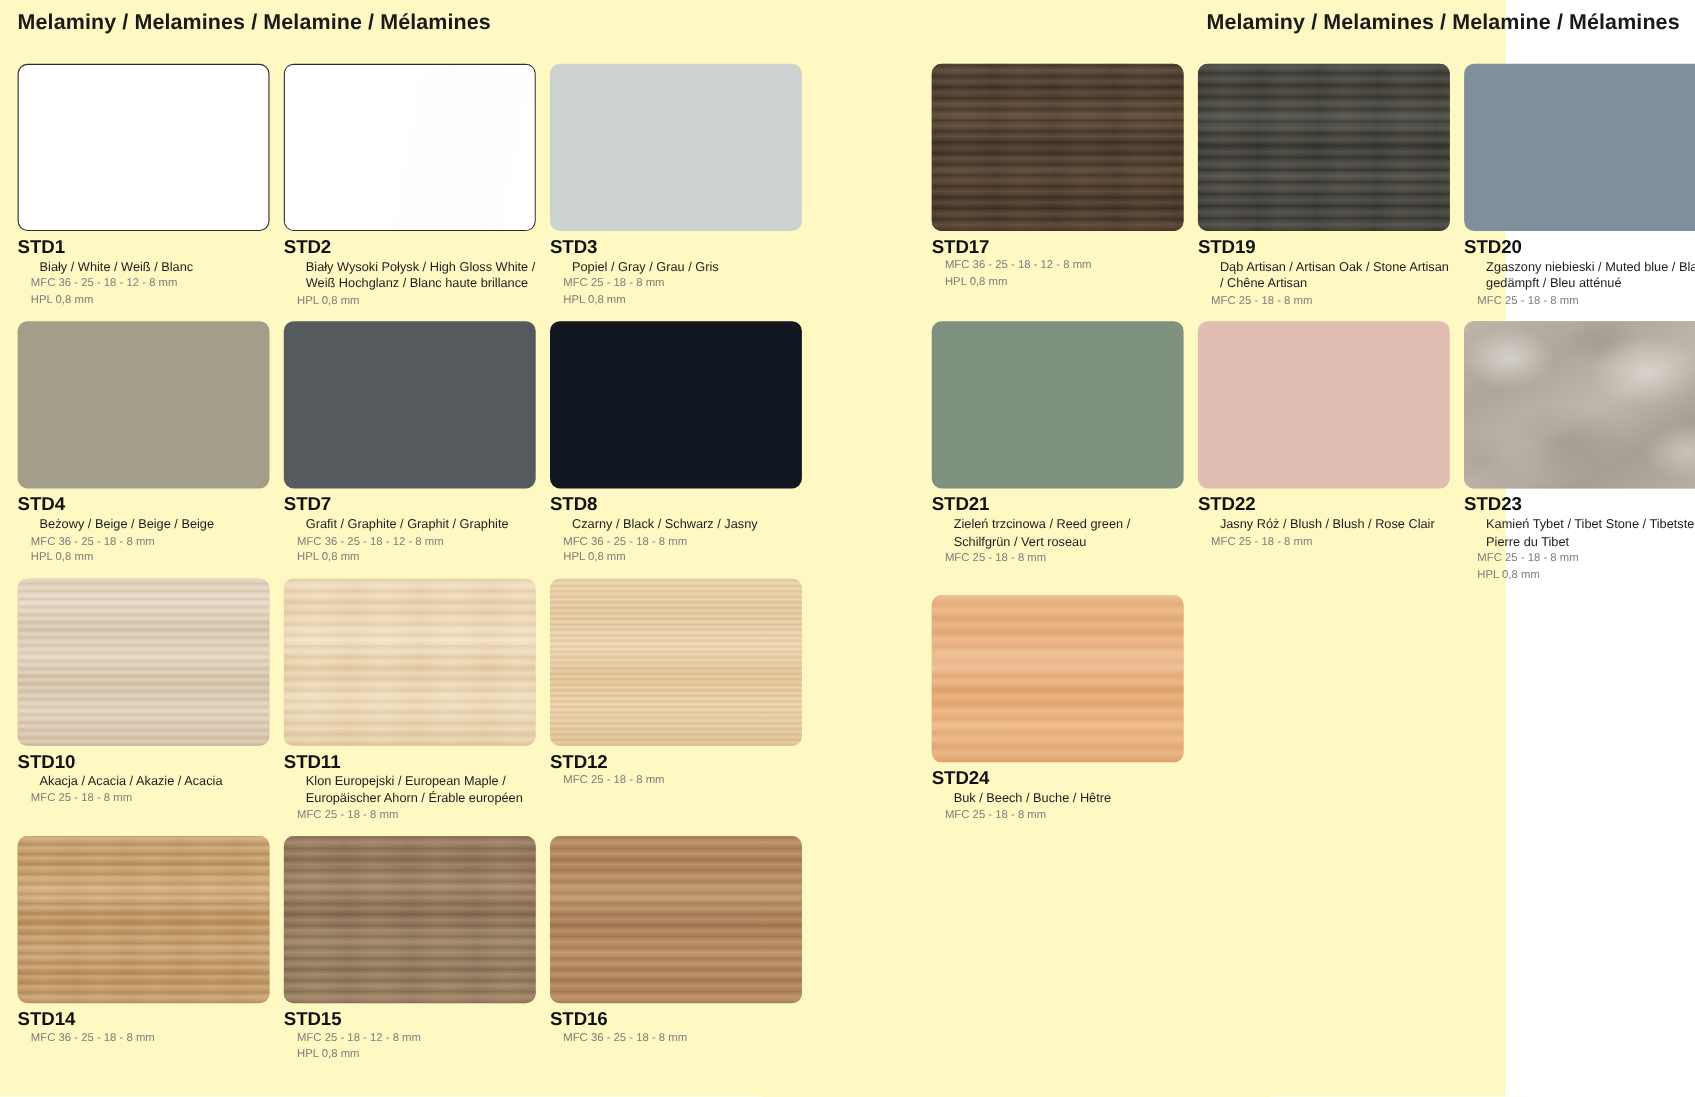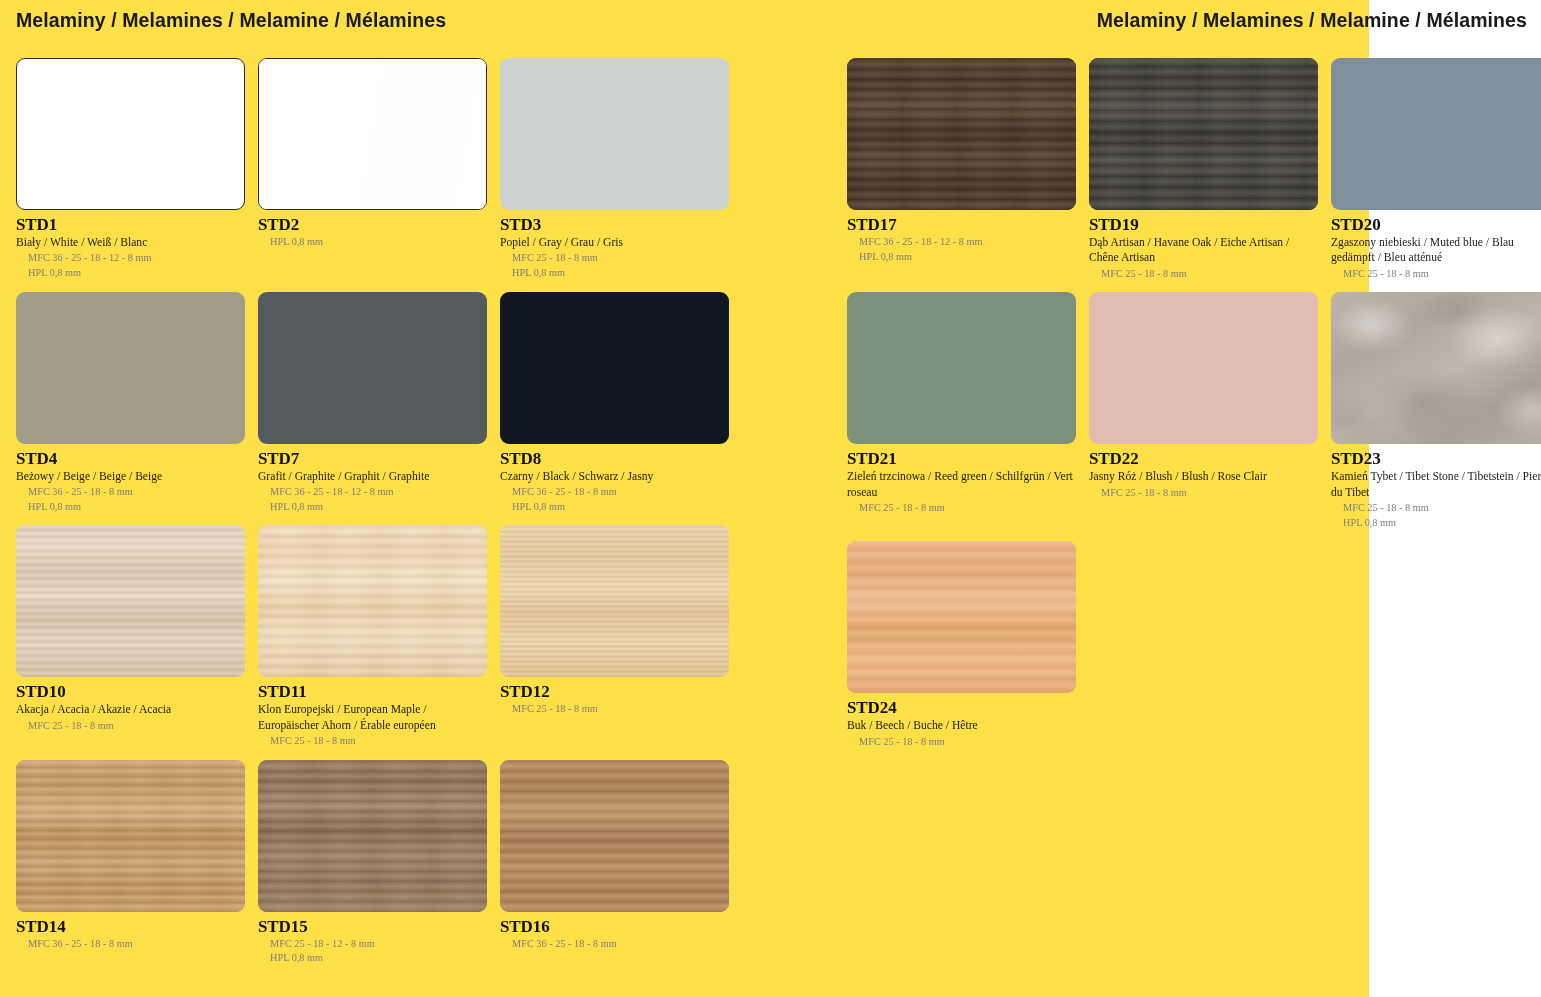--- a/index.html
+++ b/index.html
@@ -7,21 +7,21 @@
     width: 1541px;
     height: 997px;
     background: #ffffff;
     font-family: "Liberation Sans", sans-serif;
     overflow: hidden;
   }
   .page {
     position: relative;
     width: 1369px;
     height: 997px;
-    background: #fde047;
+    background: #fef9c3;
   }
 
   
   .panel {
     position: absolute;
     top: 0;
     height: 997px;
   }
   .panel-left  { left: 0px;   width: 770px; }
   .panel-right { left: 771px; width: 770px; }
@@ -45,21 +45,20 @@
     display: grid;
     grid-template-columns: repeat(3, 229px);
     column-gap: 13px;
     row-gap: 12px;
   }
   .panel-left .grid  { left: 16px; }
   .panel-right .grid { left: 76px; }
 
   .card {
     width: 229px;
-    font-family: Liberation Serif, serif;
   }
 
   .chip {
     width: 229px;
     height: 152px;
     border-radius: 9px;
     position: relative;
     overflow: hidden;
     background: #ffffff;
   }
@@ -81,20 +80,21 @@
     margin-top: 5px;
     letter-spacing: -0.1px;
     line-height: 1.12;
   }
   .desc {
     font-size: 11.6px;
     color: #1c1c1c;
     line-height: 1.33;
     margin-top: 1px;
     max-width: 232px;
+    margin-left: 20px;
   }
   .spec {
     font-size: 10.3px;
     color: #7d7d7d;
     line-height: 1.32;
     margin-top: 1px;
     margin-left: 12px;
   }
 </style>
 </head>
@@ -112,20 +112,21 @@
           <div class="code">STD1</div>
           <div class="desc">Biały / White / Weiß / Blanc</div>
           <div class="spec">MFC 36 - 25 - 18 - 12 - 8 mm</div>
           <div class="spec">HPL 0,8 mm</div>
         </div>
         <div class="card">
           <div class="chip outlined" style="background: rgb(255, 255, 255);">
             <div class="grain" style="background: linear-gradient(100deg, rgb(255, 255, 255) 0%, rgb(255, 255, 255) 45%, rgb(253, 253, 253) 60%, rgb(255, 255, 255) 100%);"></div>
           </div>
           <div class="code">STD2</div>
+          <div class="desc">Biały Wysoki Połysk  / High Gloss White / Weiß Hochglanz / Blanc haute brillance</div>
           <div class="spec">HPL 0,8 mm</div>
         </div>
         <div class="card">
           <div class="chip" style="background: rgb(204, 210, 207);">
             <div class="grain"></div>
           </div>
           <div class="code">STD3</div>
           <div class="desc">Popiel / Gray / Grau / Gris</div>
           <div class="spec">MFC 25 - 18 - 8 mm</div>
           <div class="spec">HPL 0,8 mm</div>
@@ -214,21 +215,21 @@
           </div>
           <div class="code">STD17</div>
           <div class="spec">MFC 36 - 25 - 18 - 12 - 8 mm</div>
           <div class="spec">HPL 0,8 mm</div>
         </div>
         <div class="card">
           <div class="chip" style="background: rgb(75, 73, 68);">
             <div class="grain" style="background: repeating-linear-gradient(0deg, rgba(15, 15, 14, 0.32) 0px, rgba(15, 15, 14, 0) 3px, rgba(130, 130, 124, 0.22) 6px, rgba(15, 15, 14, 0.16) 11px), repeating-linear-gradient(91deg, rgba(10, 10, 10, 0.1) 0px, rgba(125, 125, 120, 0.08) 25px, rgba(10, 10, 10, 0.06) 54px), linear-gradient(rgb(79, 77, 71) 0%, rgb(67, 65, 57) 16%, rgb(86, 84, 77) 33%, rgb(62, 60, 53) 50%, rgb(80, 78, 71) 67%, rgb(69, 67, 60) 84%, rgb(76, 74, 67) 100%);"></div>
           </div>
           <div class="code">STD19</div>
-          <div class="desc">Dąb Artisan / Havane Oak / Eiche Artisan / Chêne Artisan</div>
+          <div class="desc">Dąb Artisan / Artisan Oak / Stone Artisan / Chêne Artisan</div>
           <div class="spec">MFC 25 - 18 - 8 mm</div>
         </div>
         <div class="card">
           <div class="chip" style="background: rgb(127, 144, 156);">
             <div class="grain"></div>
           </div>
           <div class="code">STD20</div>
           <div class="desc">Zgaszony niebieski  / Muted blue / Blau gedämpft / Bleu atténué</div>
           <div class="spec">MFC 25 - 18 - 8 mm</div>
         </div>

